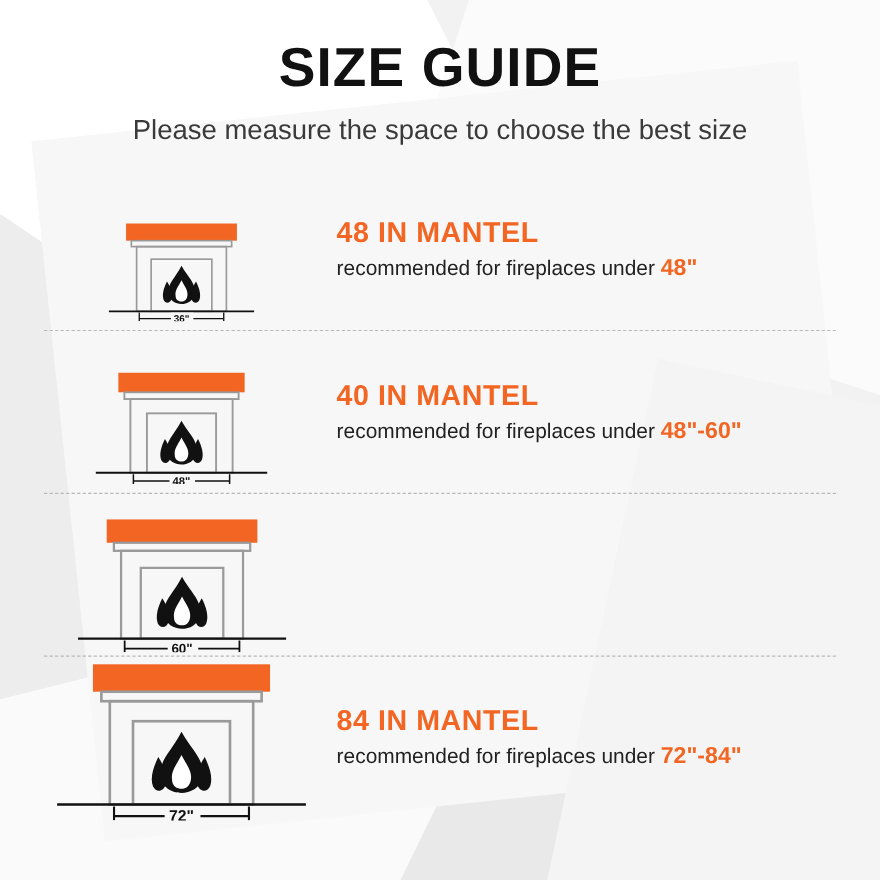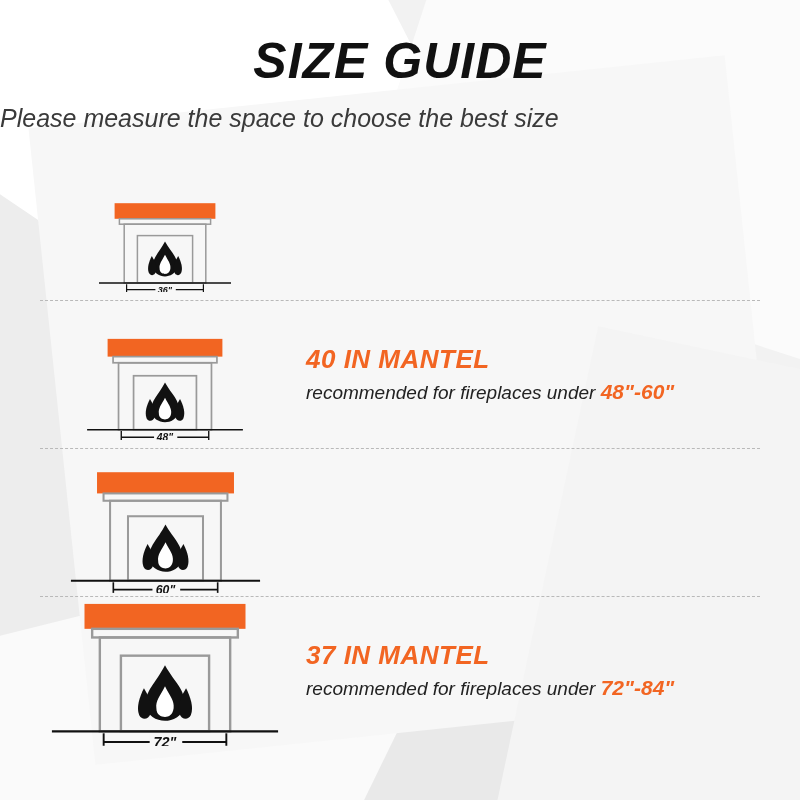--- a/index.html
+++ b/index.html
@@ -12,21 +12,20 @@
     font-family: "Liberation Sans", sans-serif;
     background: #ffffff;
     overflow: hidden;
   }
   .page {
     position: relative;
     width: 800px;
     height: 800px;
     background: #f2f2f2;
     overflow: hidden;
-    font-style: italic;
   }
   
   .facet {
     position: absolute;
     pointer-events: none;
   }
   .f1 {
     top: -120px; left: -160px;
     width: 560px; height: 420px;
     background: #ffffff;
@@ -77,21 +76,21 @@
   .title {
     text-align: center;
     font-size: 50px;
     font-weight: bold;
     letter-spacing: 1px;
     color: #111111;
     padding-top: 36px;
     line-height: 1;
   }
   .subtitle {
-    text-align: left;
+    text-align: center;
     font-size: 25px;
     color: #3a3a3a;
     margin-top: 18px;
     font-weight: normal;
   }
   .rows {
     margin-top: 20px;
   }
   .row {
     display: flex;
@@ -179,20 +178,27 @@
               </g>
 
               <line x1="56" y1="152" x2="184" y2="152" stroke="#111111" stroke-width="2"></line>
               <line x1="56" y1="143" x2="56" y2="156" stroke="#111111" stroke-width="2"></line>
               <line x1="184" y1="143" x2="184" y2="156" stroke="#111111" stroke-width="2"></line>
               <rect x="104" y="143" width="34" height="18" fill="#f7f7f7"></rect>
               <text x="120" y="157" font-family="Liberation Sans, sans-serif" font-size="15" font-weight="bold" fill="#111111" text-anchor="middle">36"</text>
             </g>
           </svg>
         </div>
+        <div class="txt">
+          <div class="mantel-label">48 IN MANTEL</div>
+          <div class="rec-line">
+            <span>recommended for fireplaces under</span>
+            <span class="rec-size">48"</span>
+          </div>
+        </div>
       </div>
 
       <div class="divider"></div>
 
       <div class="row">
         <div class="fig">
           <svg width="200" height="130" viewBox="0 0 240 156">
             <g transform="translate(120,156) scale(0.82) translate(-120,-156)">
               <rect x="36" y="8" width="168" height="26" fill="#f26522"></rect>
               <rect x="44" y="34" width="152" height="9" fill="none" stroke="#9a9a9a" stroke-width="2.5"></rect>
@@ -268,21 +274,21 @@
               </g>
               <line x1="56" y1="152" x2="184" y2="152" stroke="#111111" stroke-width="2"></line>
               <line x1="56" y1="143" x2="56" y2="156" stroke="#111111" stroke-width="2"></line>
               <line x1="184" y1="143" x2="184" y2="156" stroke="#111111" stroke-width="2"></line>
               <rect x="104" y="143" width="34" height="18" fill="#f7f7f7"></rect>
               <text x="120" y="157" font-family="Liberation Sans, sans-serif" font-size="15" font-weight="bold" fill="#111111" text-anchor="middle">72"</text>
             </g>
           </svg>
         </div>
         <div class="txt">
-          <div class="mantel-label">37 IN MANTEL</div>
+          <div class="mantel-label">84 IN MANTEL</div>
           <div class="rec-line">
             <span>recommended for fireplaces under</span>
             <span class="rec-size">72"-84"</span>
           </div>
         </div>
       </div>
 
     </div>
   </div>
 </div>

